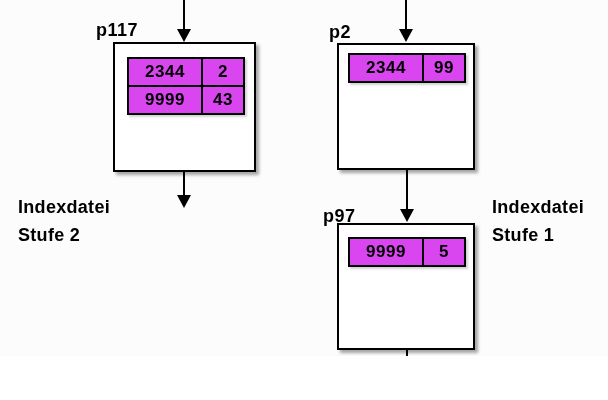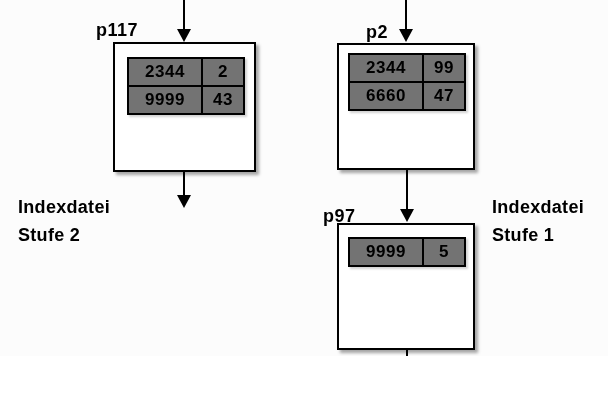--- a/index.html
+++ b/index.html
@@ -20,21 +20,21 @@
   }
   .node-box {
     position: absolute;
     background: #ffffff;
     border: 2px solid #000;
     box-shadow: 3px 3px 3px rgba(0,0,0,0.35);
   }
   .kv-table {
     position: absolute;
     border-collapse: collapse;
-    background: #737373;
+    background: #d946ef;
     box-shadow: 2px 2px 2px rgba(0,0,0,0.18);
   }
   .kv-table td {
     border: 2px solid #000;
     text-align: center;
     font-size: 17px;
     font-weight: bold;
     color: #000;
     padding: 0;
     height: 26px;
@@ -93,31 +93,27 @@
   <div>
     <div class="arrow-line" style="left:183px; top:172px; height:24px;"></div>
     <div class="arrow-head" style="left:177px; top:195px;"></div>
   </div>
 
   <div>
     <div class="arrow-line" style="left:405px; top:0; height:31px;"></div>
     <div class="arrow-head" style="left:399px; top:29px;"></div>
   </div>
 
-  <div class="node-label" style="left:329px; top:22px;margin-left:37px;">p2</div>
+  <div class="node-label" style="left:329px; top:22px;">p2</div>
   <div class="node-box" style="left:337px; top:43px; width:134px; height:123px;">
     <table class="kv-table" style="left:9px; top:8px;">
       <tbody>
           <tr>
         <td class="key">2344</td>
         <td class="ptr">99</td>
-      </tr>
-      <tr>
-        <td class="key">6660</td>
-        <td class="ptr">47</td>
       </tr>
     </tbody>
       </table>
   </div>
 
   <div>
     <div class="arrow-line" style="left:406px; top:170px; height:40px;"></div>
     <div class="arrow-head" style="left:400px; top:209px;"></div>
   </div>
 

